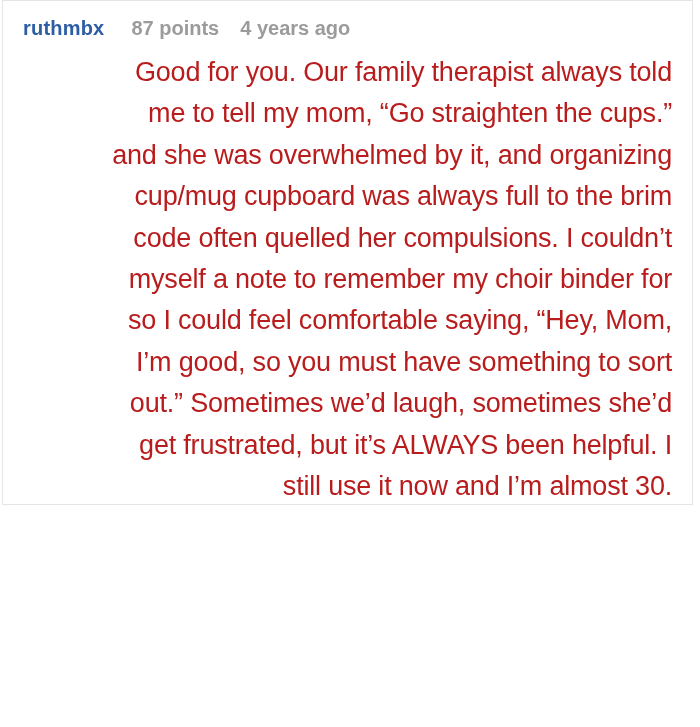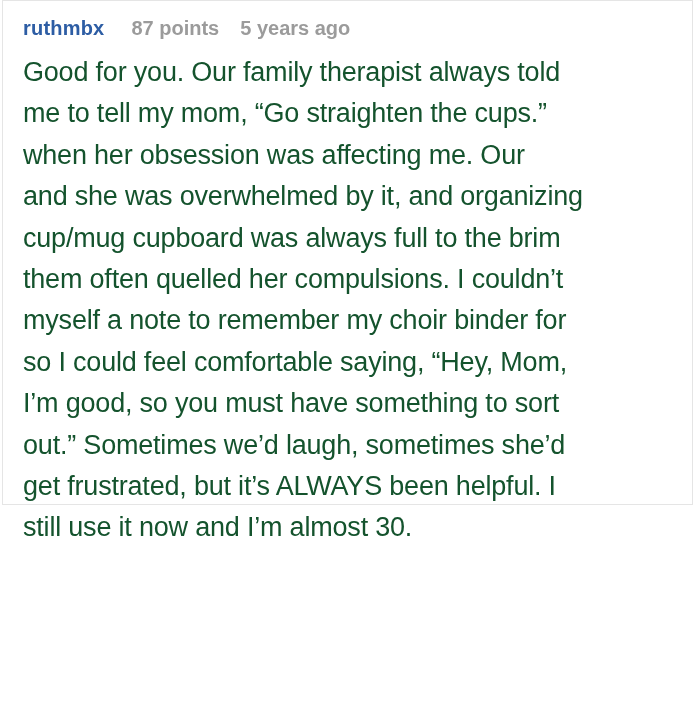--- a/index.html
+++ b/index.html
@@ -38,45 +38,45 @@
     font-size: 20px;
     color: #9b9b9b;
     font-weight: bold;
   }
   .comment-points { margin-left: 27px; }
   .comment-age    { margin-left: 21px; }
   .comment-body {
     padding: 12px 20px 0 20px;
     font-size: 27px;
     line-height: 41.4px;
-    color: #14532d;
+    color: #b91c1c;
     letter-spacing: -0.2px;
+    text-align: right;
   }
   .comment-text-line {
     white-space: nowrap;
   }
 </style>
 </head>
 <body>
 
 <div class="comment-card">
 
   <div class="comment-header">
     <span class="comment-author">ruthmbx</span>
     <span class="comment-meta comment-points">87 points</span>
-    <span class="comment-meta comment-age">5 years ago</span>
+    <span class="comment-meta comment-age">4 years ago</span>
   </div>
 
   <div class="comment-body">
     <div class="comment-text-line">Good for you. Our family therapist always told</div>
     <div class="comment-text-line">me to tell my mom, “Go straighten the cups.”</div>
-    <div class="comment-text-line">when her obsession was affecting me. Our</div>
     <div class="comment-text-line">and she was overwhelmed by it, and organizing</div>
     <div class="comment-text-line">cup/mug cupboard was always full to the brim</div>
-    <div class="comment-text-line">them often quelled her compulsions. I couldn’t</div>
+    <div class="comment-text-line">code often quelled her compulsions. I couldn’t</div>
     <div class="comment-text-line">myself a note to remember my choir binder for</div>
     <div class="comment-text-line">so I could feel comfortable saying, “Hey, Mom,</div>
     <div class="comment-text-line">I’m good, so you must have something to sort</div>
     <div class="comment-text-line">out.” Sometimes we’d laugh, sometimes she’d</div>
     <div class="comment-text-line">get frustrated, but it’s ALWAYS been helpful. I</div>
     <div class="comment-text-line">still use it now and I’m almost 30.</div>
   </div>
 
 </div>
 

